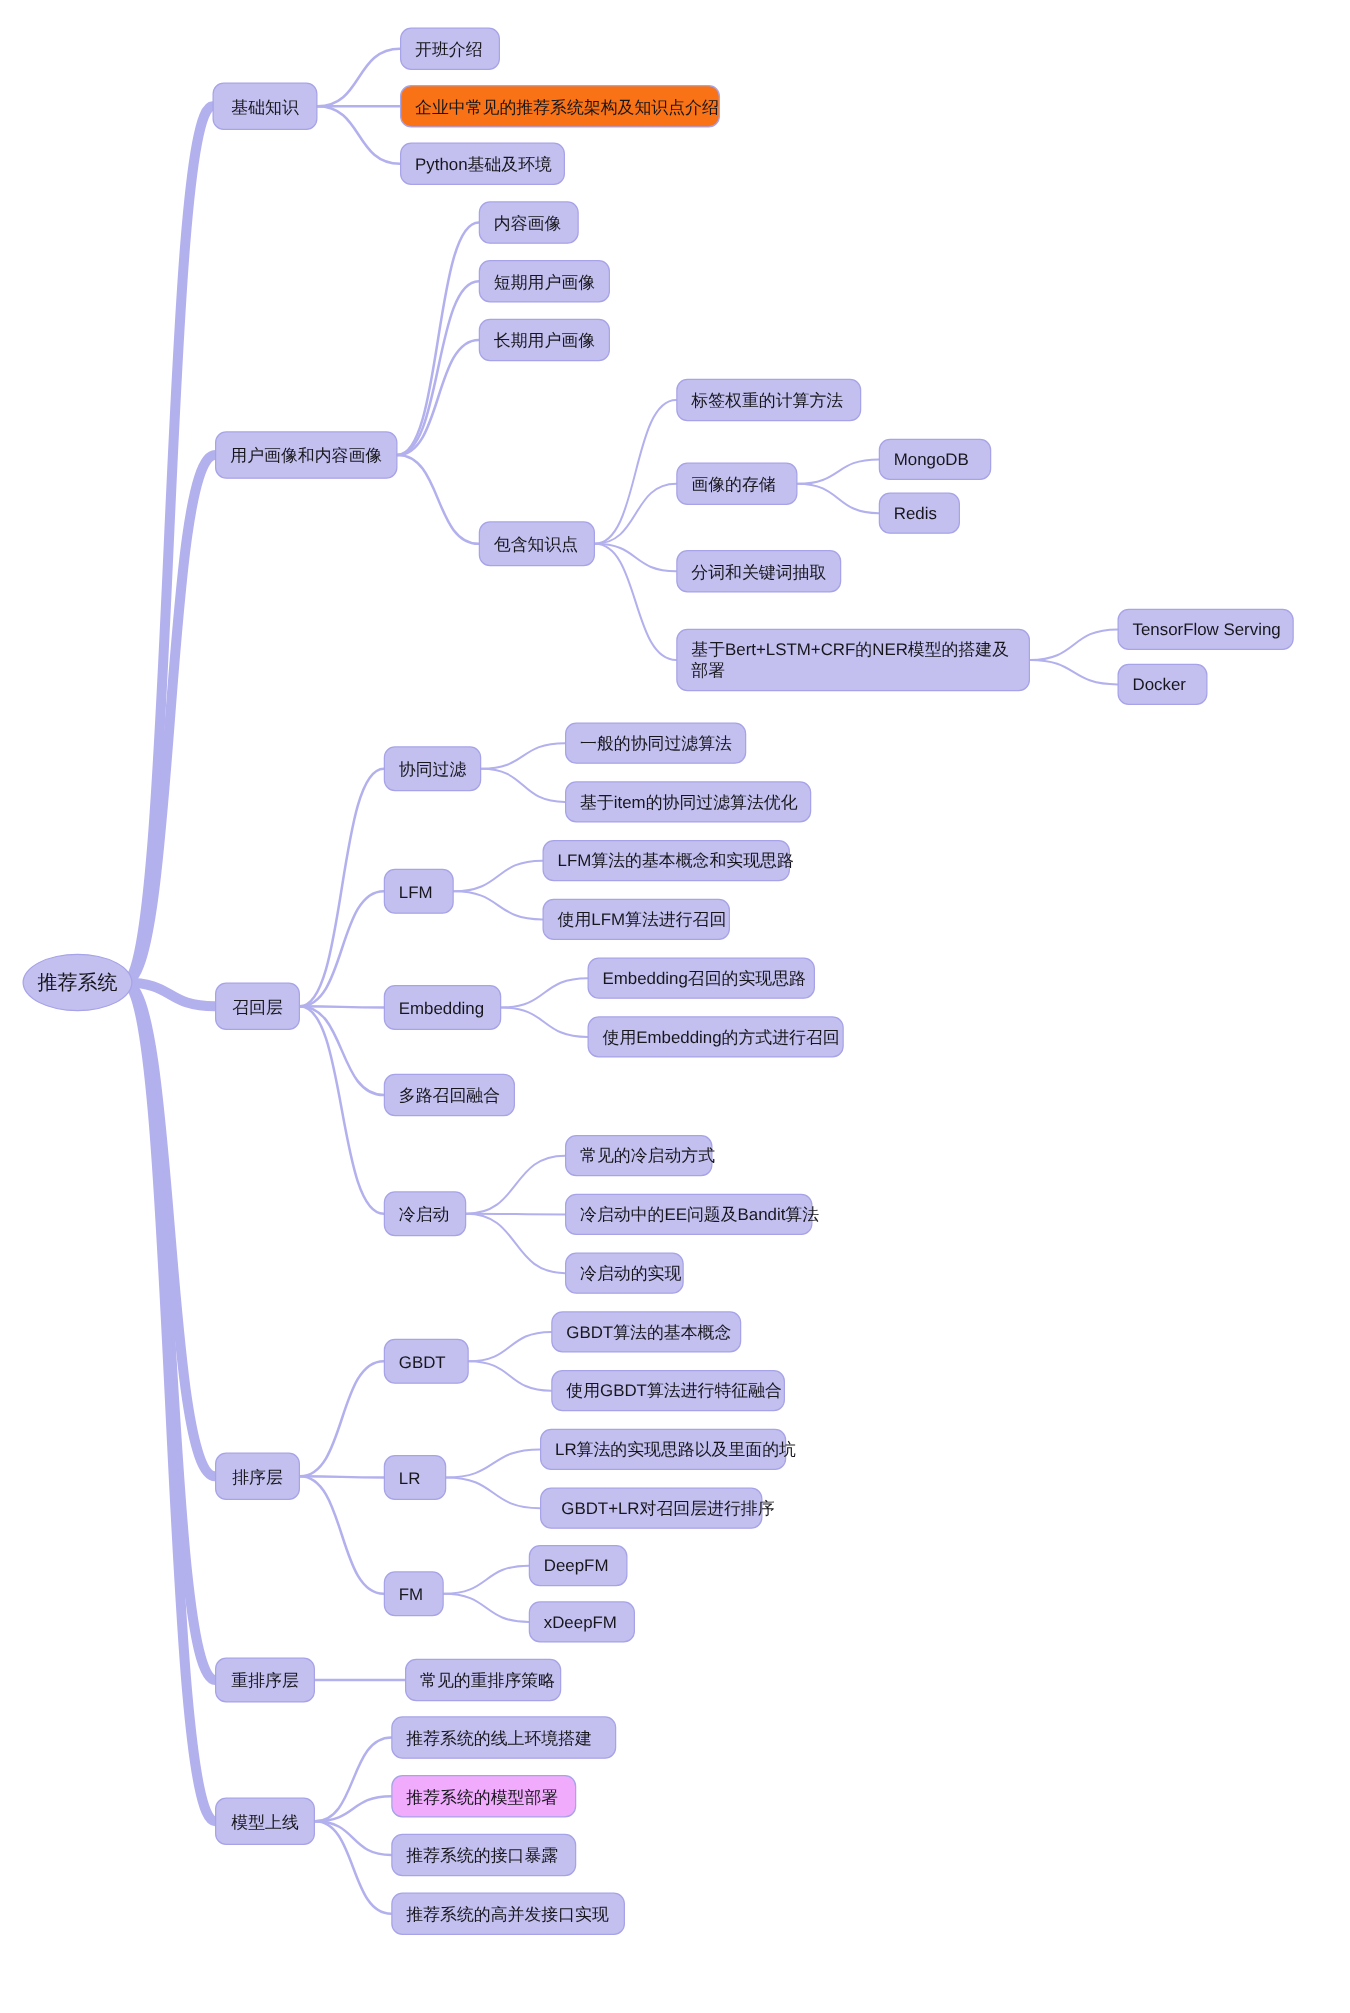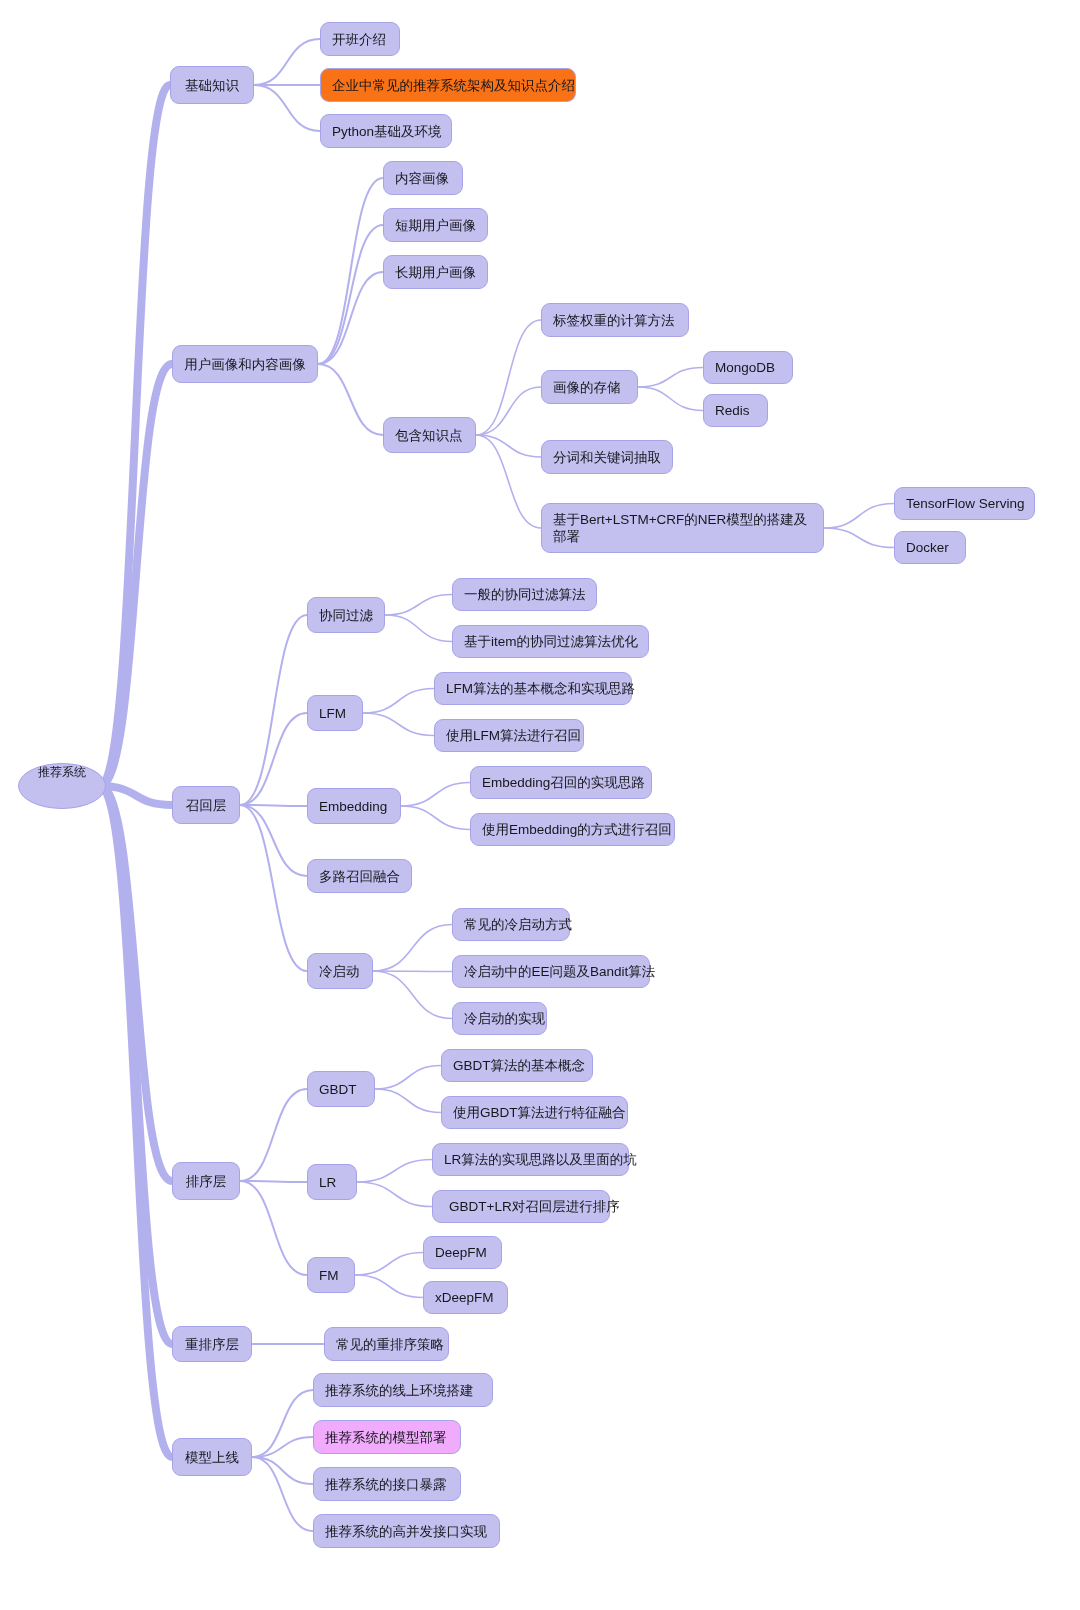--- a/index.html
+++ b/index.html
@@ -38,23 +38,23 @@
   }
   .node.center-text{justify-content:center;}
   .node.wrap{white-space:normal;}
   .root{
     position:absolute;
     box-sizing:border-box;
     background:#c3c0f0;
     border:1px solid #a7a3e8;
     border-radius:50%;
     color:#17161c;
-    font-size:12px;
+    font-size:16px;
     display:flex;
-    align-items:flex-start;
+    align-items:center;
     justify-content:center;
     z-index:6;
   }
 </style>
 </head>
 <body>
 
 <div id="stage">
   <svg id="edges" viewBox="0 0 1080 1610" xmlns="http://www.w3.org/2000/svg">
       <path d="M 100 786 C 138.5 786, 131.5 85, 170 85" fill="none" stroke="#b3b0ee" stroke-width="8" stroke-linecap="round"></path>

